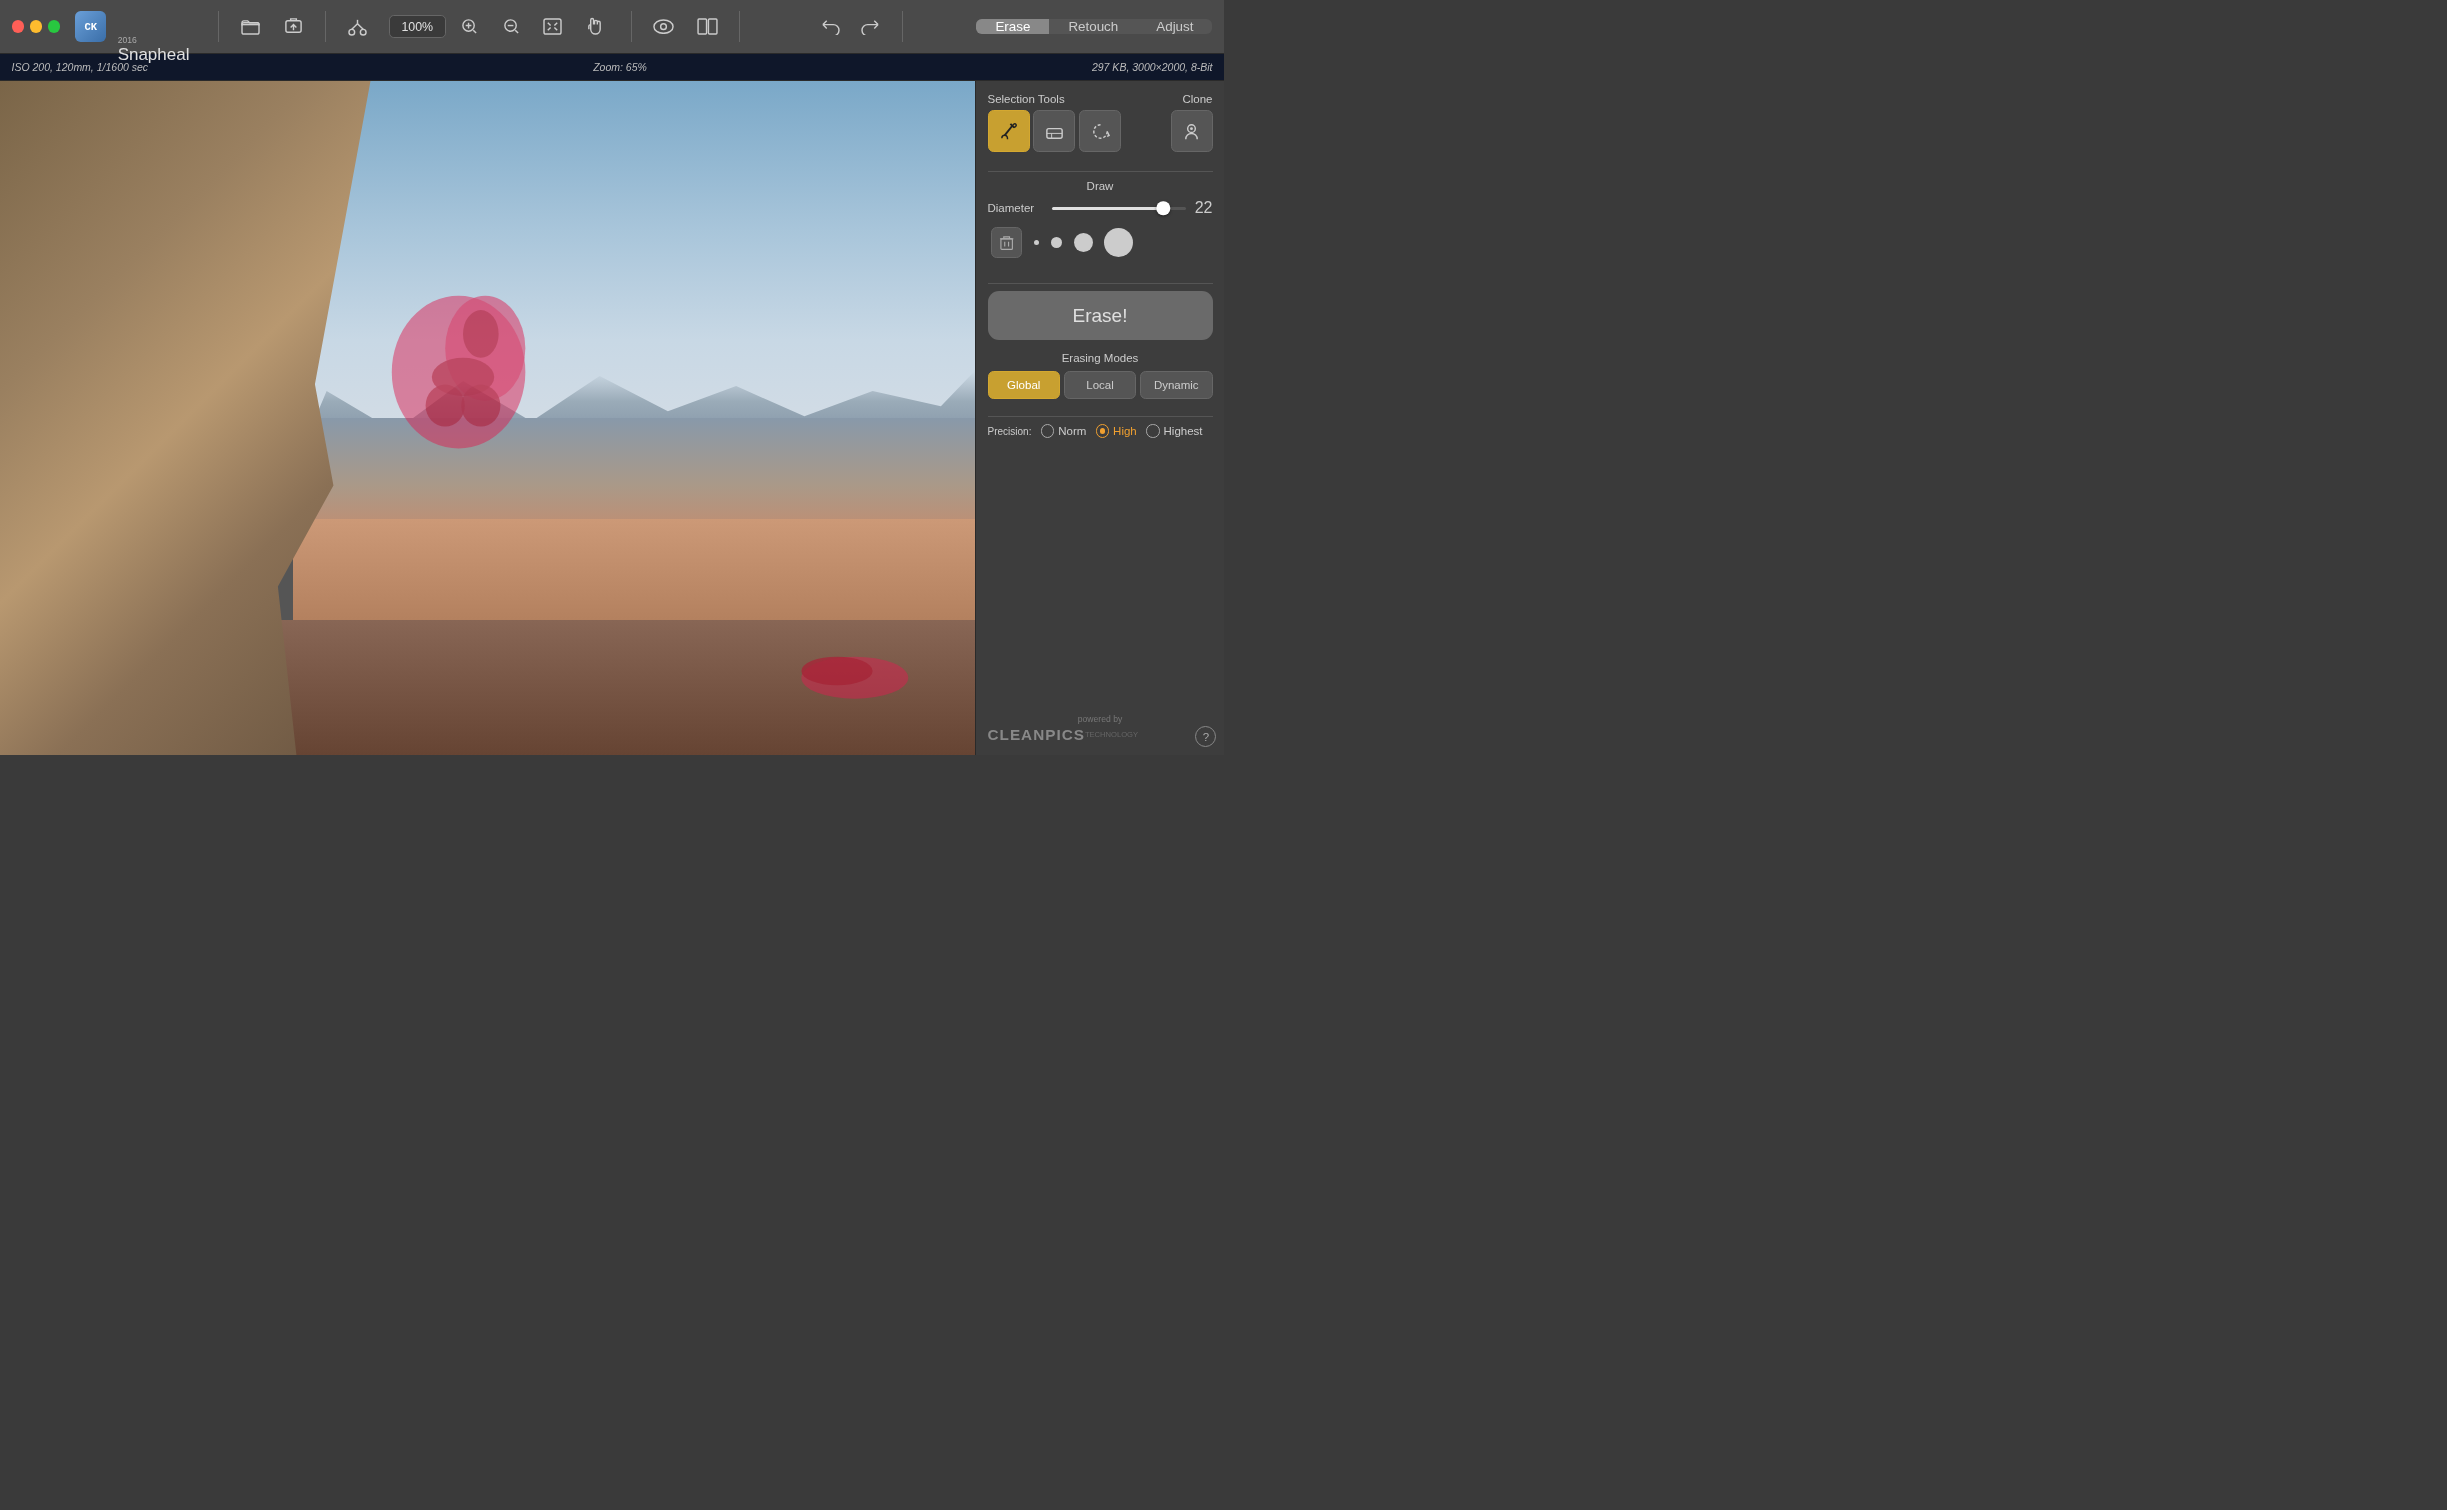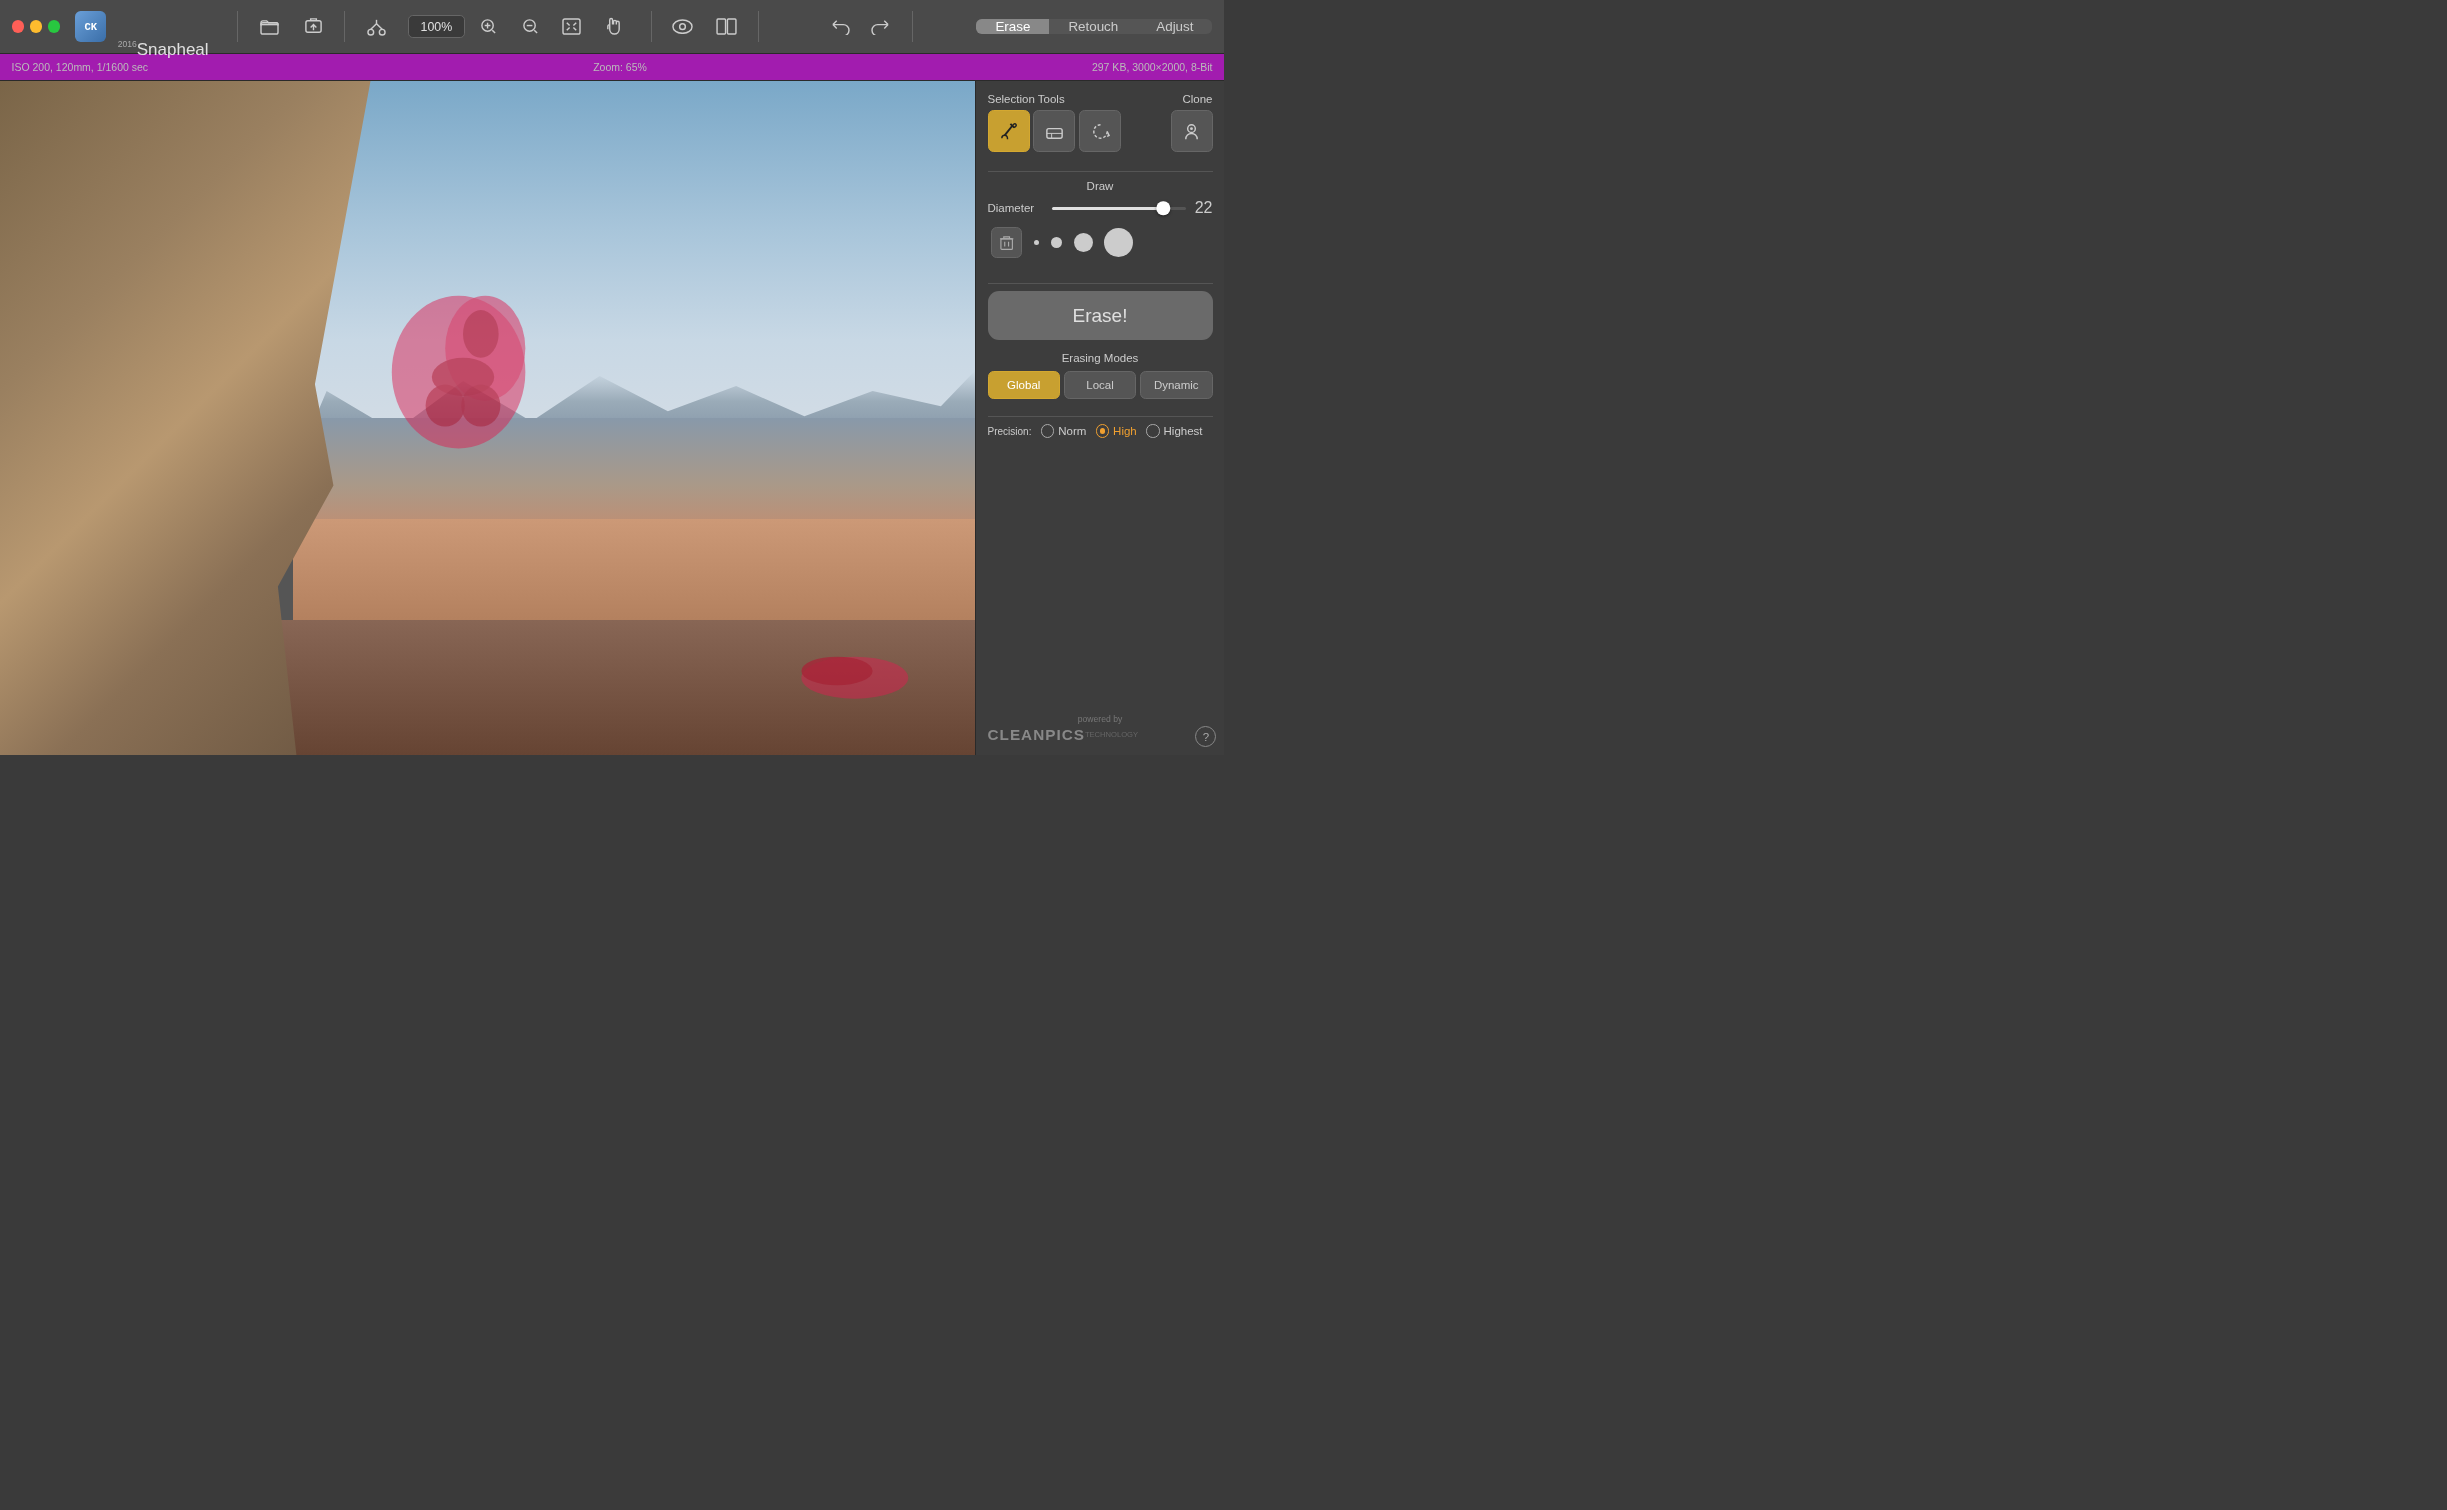--- a/index.html
+++ b/index.html
@@ -47,20 +47,21 @@
       justify-content: center;
       color: white;
       font-size: 10.5px;
       font-weight: bold;
       margin-right: 3.8px;
       font-family: Liberation Mono, monospace;
     }
 
     .app-title-group {
       display: flex;
+      flex-direction: column;
       margin-right: 15.3px;
       margin-top: 48px;
     }
     .app-year {
       font-size: 8.6px;
       color: #aaa;
       line-height: 1;
     }
     .app-name {
       font-size: 17px;
@@ -117,25 +118,26 @@
     .tab-btn:first-child { border-radius: 5.7px 0 0 5.7px; }
     .tab-btn:last-child { border-radius: 0 5.7px 5.7px 0; }
     .tab-btn.active {
       background: #888;
       color: white;
     }
 
     
     #infobar {
       height: 27px;
-      background: #a21caf;
+      background: #0f172a;
       display: flex;
       align-items: center;
       padding: 0 11.5px;
       border-bottom: 1px solid #2a2a2a;
+      font-style: italic;
     }
     .info-left { color: #bbb; font-size: 10.5px; }
     .info-center { flex: 1; text-align: center; color: #bbb; font-size: 10.5px; }
     .info-right { color: #bbb; font-size: 10.5px; }
 
     
     #main {
       display: flex;
       height: calc(755px - 54px - 27px);
     }

